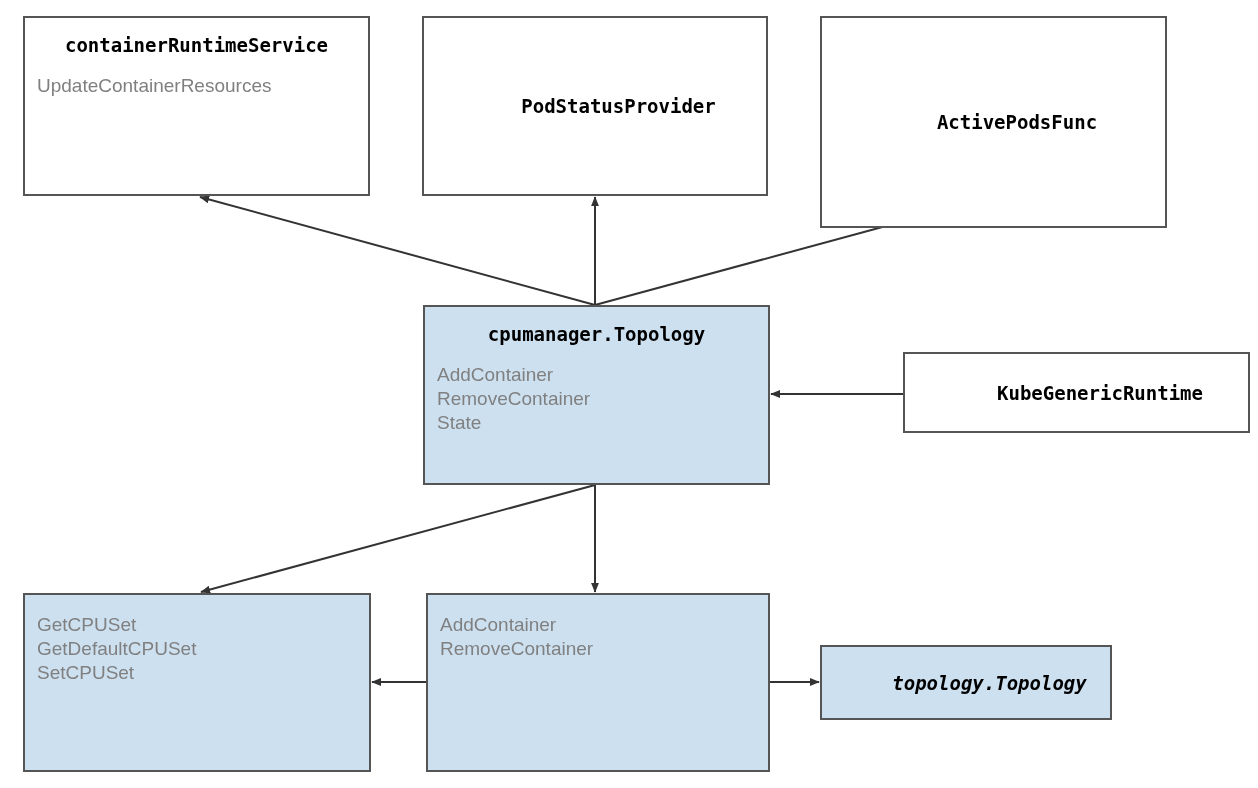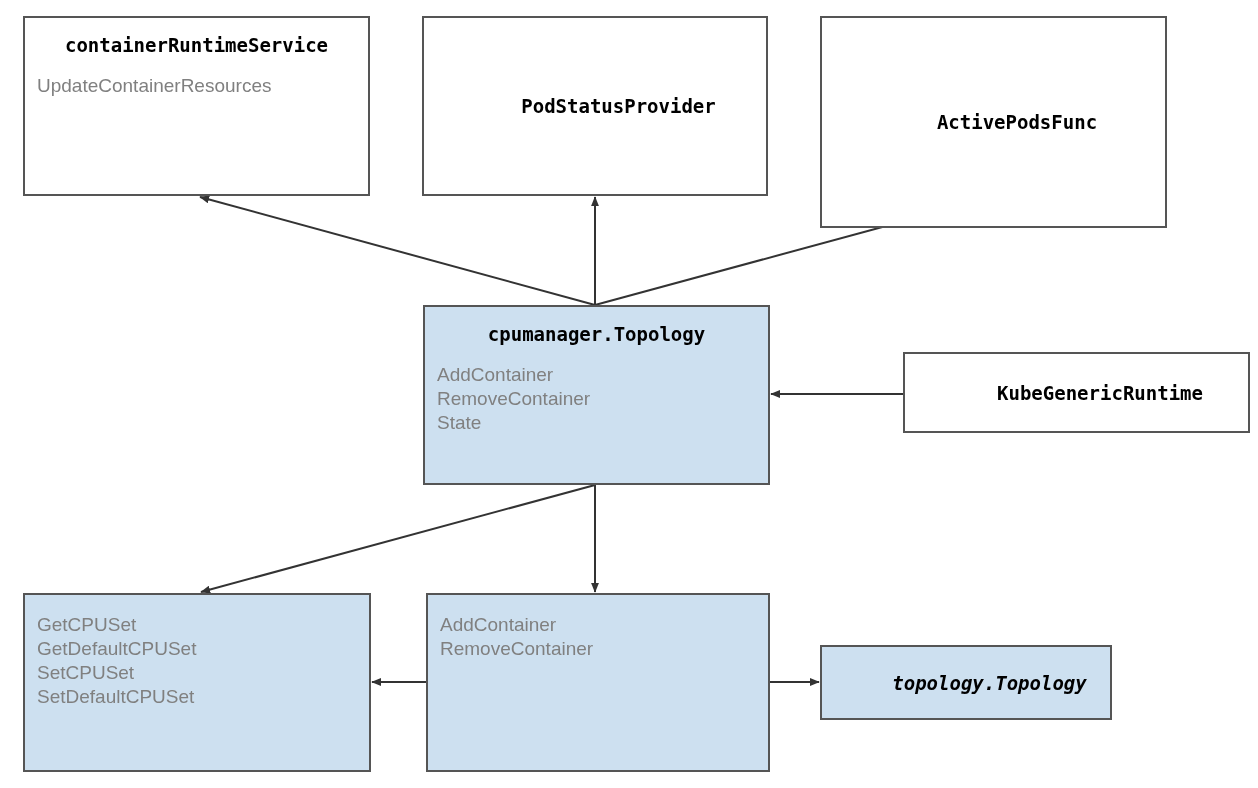--- a/index.html
+++ b/index.html
@@ -107,21 +107,20 @@
         </div>
       </div>
       <div class="node title-only" style="left: 903px; top: 352px; width: 347px; height: 81px; padding-left: 27px;">
         <div class="node-title">KubeGenericRuntime</div>
       </div>
       <div class="node filled" style="left: 23px; top: 593px; width: 348px; height: 179px;">
         <div class="node-methods">
           <div class="method">GetCPUSet</div>
           <div class="method">GetDefaultCPUSet</div>
           <div class="method">SetCPUSet</div>
-          <div class="method">SetDefaultCPUSet</div>
         </div>
       </div>
       <div class="node filled" style="left: 426px; top: 593px; width: 344px; height: 179px;">
         <div class="node-methods">
           <div class="method">AddContainer</div>
           <div class="method">RemoveContainer</div>
         </div>
       </div>
       <div class="node filled title-only" style="left: 820px; top: 645px; width: 292px; height: 75px; font-style: italic;">
         <div class="node-title">topology.Topology</div>

